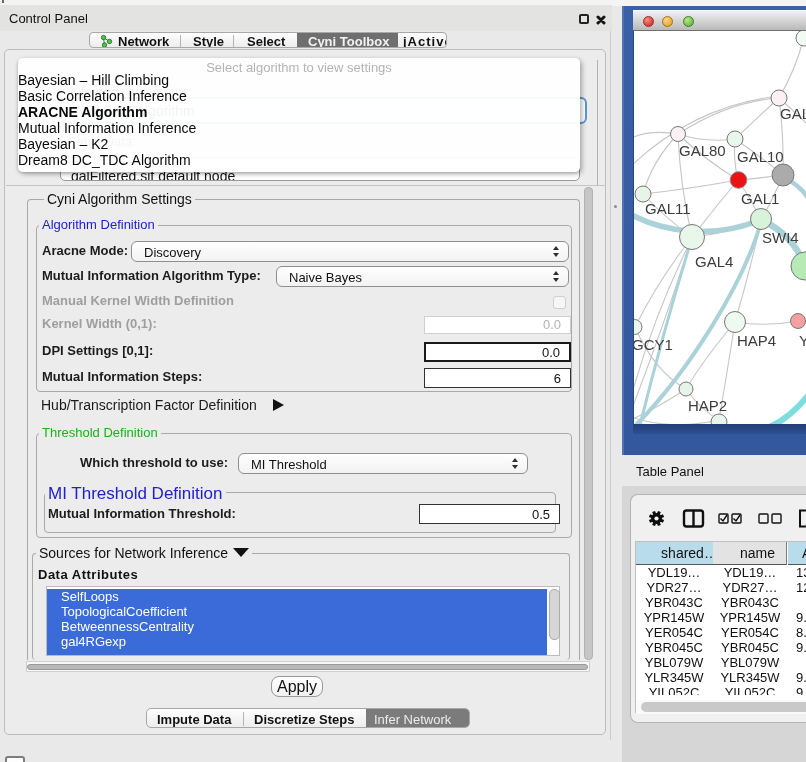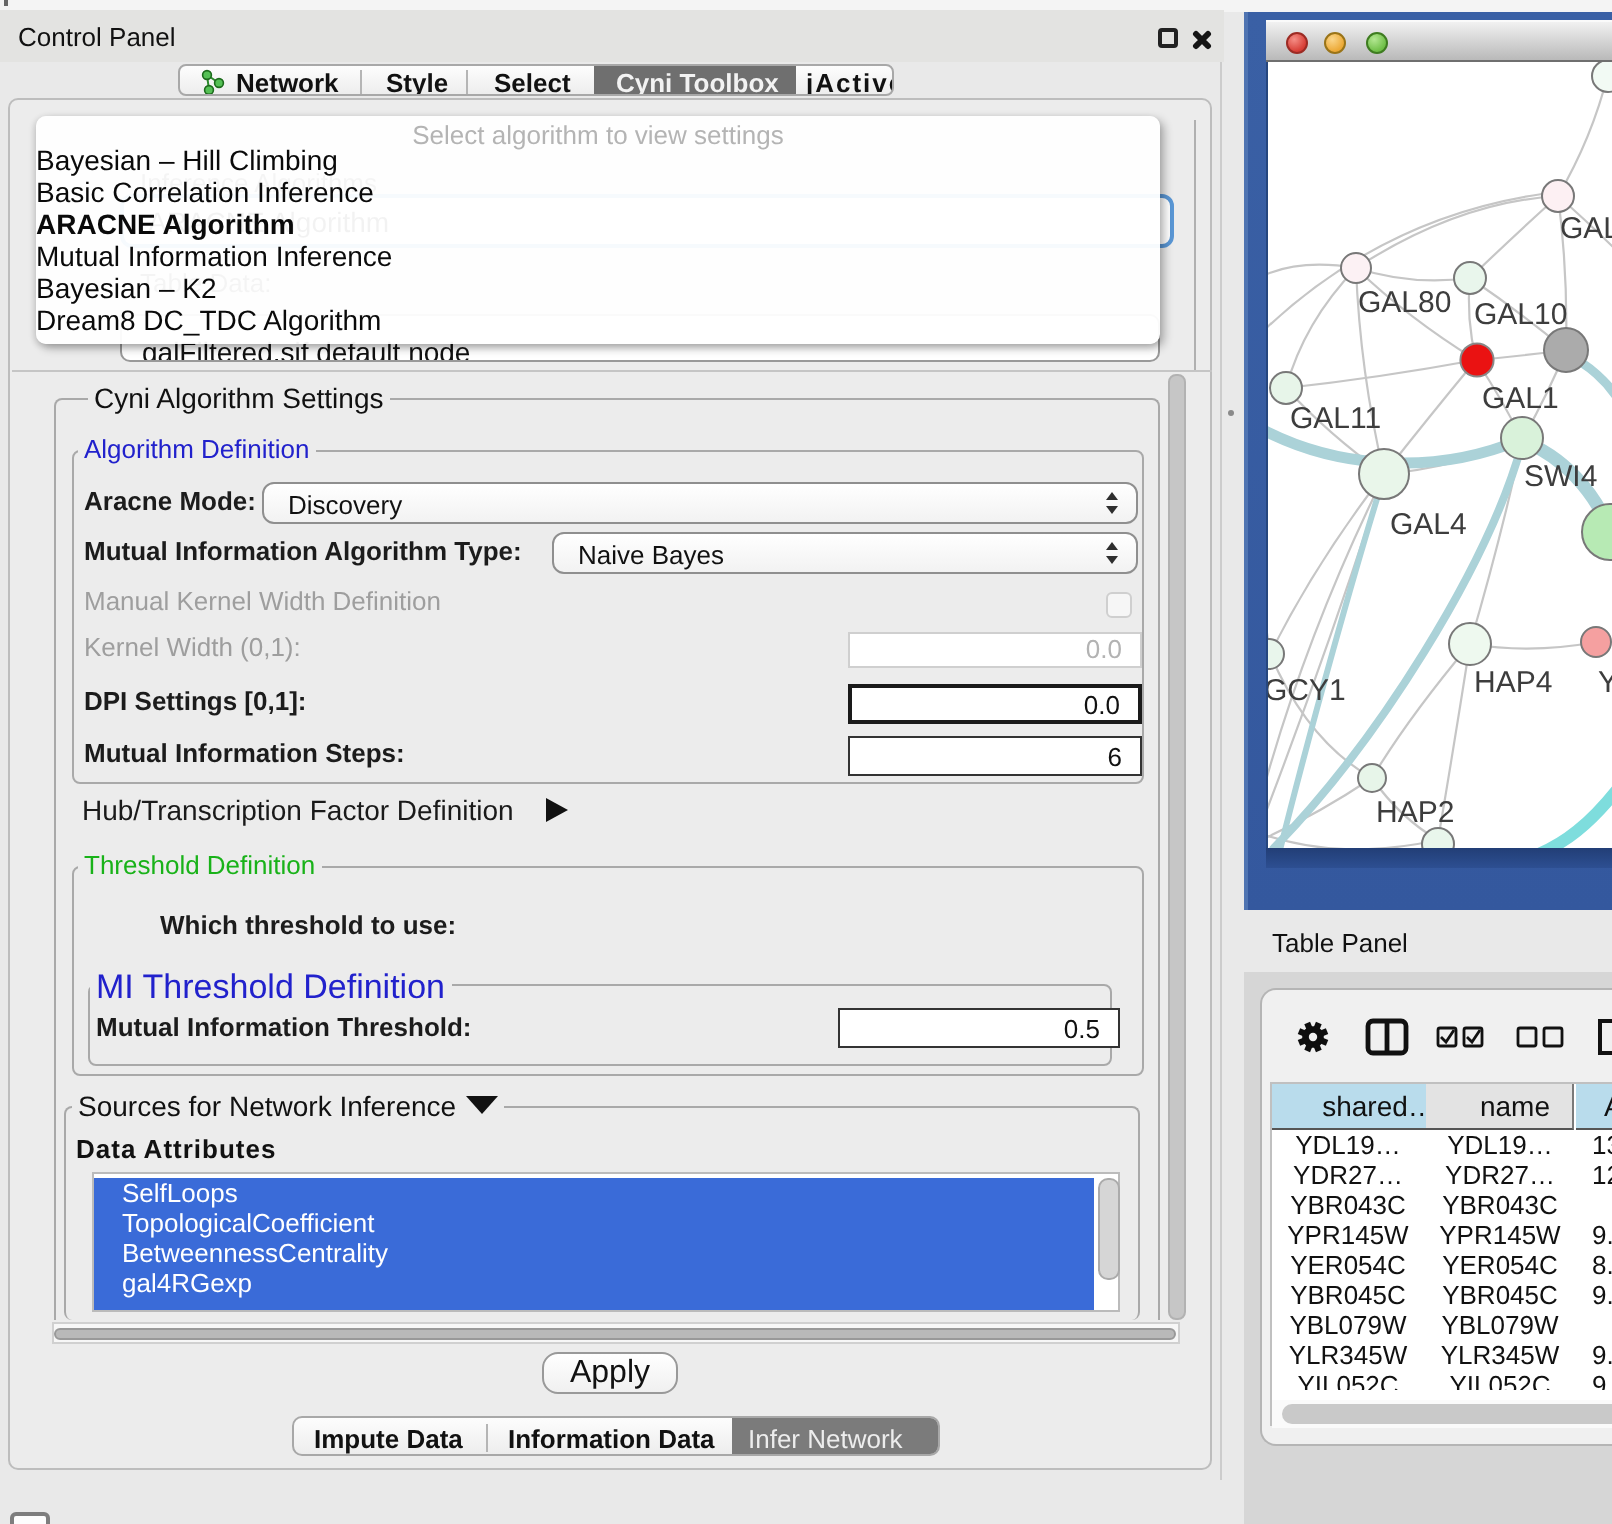--- a/index.html
+++ b/index.html
@@ -1,20 +1,20 @@
 <!DOCTYPE html>
 <html><head>
 <meta charset="utf-8">
 <style>
 * { margin:0; padding:0; box-sizing:border-box; }
 html,body { width:806px; height:762px; overflow:hidden; }
 body { font-family:"Liberation Sans", sans-serif; background:#ececec; position:relative; }
 .abs { position:absolute; }
 .lbl { position:absolute; font-size:13px; font-weight:bold; color:#1c1c1c; white-space:nowrap; }
-.lblgray { position:absolute; font-size:13px; font-weight:normal; color:#9e9e9e; white-space:nowrap; }
+.lblgray { position:absolute; font-size:13px; font-weight:bold; color:#9e9e9e; white-space:nowrap; }
 .combo { position:absolute; background:linear-gradient(#ffffff,#f2f2f2); border:1px solid #8f8f8f; border-radius:6px; font-size:13px; color:#111; }
 .combo .ctext { position:absolute; left:12px; top:3px; white-space:nowrap; }
 .arrows { position:absolute; right:8px; top:4px; width:8px; }
 .arrows .up { width:0;height:0;border-left:3.5px solid transparent;border-right:3.5px solid transparent;border-bottom:4.5px solid #2e2e2e; margin-bottom:3px; margin-left:0.5px;}
 .arrows .dn { width:0;height:0;border-left:3.5px solid transparent;border-right:3.5px solid transparent;border-top:4.5px solid #2e2e2e; margin-left:0.5px;}
 .field { position:absolute; background:#fff; font-size:13px; text-align:right; padding-right:9px; white-space:nowrap; }
 .gbox { position:absolute; border:1px solid #a9a9a9; border-radius:4px; }
 .gbox .gtitle { position:absolute; top:-9px; left:8px; background:#ececec; padding:0 3px; font-size:14px; color:#111; white-space:nowrap; }
 </style>
 </head>
@@ -95,20 +95,27 @@
   <div class="lbl" style="left:42px;top:369px;">Mutual Information Steps:</div>
   <div class="field" style="left:424px;top:368px;width:147px;height:20px;border:1px solid #333;color:#111;line-height:19px;">6</div>
 
   <div class="abs" style="left:41px;top:397px;font-size:14px;color:#1a1a1a;white-space:nowrap;">Hub/Transcription Factor Definition</div>
   <div class="abs" style="left:273px;top:399px;width:0;height:0;border-top:6.5px solid transparent;border-bottom:6.5px solid transparent;border-left:11px solid #111;"></div>
 
   <div class="gbox" style="left:36px;top:433px;width:536px;height:105px;">
     <div class="gtitle" style="left:2px;color:#19b219;font-size:13px;">Threshold Definition</div>
   </div>
   <div class="lbl" style="left:80px;top:455px;">Which threshold to use:</div>
+  <div class="combo" style="left:238px;top:453px;width:290px;height:21px;">
+    <div class="ctext">MI Threshold</div>
+    <div class="arrows">
+        <div class="up"></div>
+        <div class="dn"></div>
+      </div>
+  </div>
 
   <div class="gbox" style="left:44px;top:492px;width:512px;height:41px;">
     <div class="gtitle" style="left:0px;color:#2121cc;font-size:17px;">MI Threshold Definition</div>
   </div>
   <div class="lbl" style="left:48px;top:506px;">Mutual Information Threshold:</div>
   <div class="field" style="left:419px;top:504px;width:141px;height:20px;border:1px solid #333;color:#111;line-height:19px;">0.5</div>
 
   <div class="gbox" style="left:32px;top:553px;width:538px;height:107px;border-bottom:none;">
     <div class="gtitle" style="left:3px;font-size:14px;">Sources for Network Inference<span style="display:inline-block;width:0;height:0;border-left:8px solid transparent;border-right:8px solid transparent;border-top:9px solid #111;vertical-align:1px;margin-left:5px;"></span></div>
   </div>
@@ -117,27 +124,27 @@
     <div class="abs" style="left:0;top:2px;width:500px;height:66px;background:#3a6bd8;color:#fff;font-size:13px;line-height:15px;padding-left:14px;">SelfLoops<br>TopologicalCoefficient<br>BetweennessCentrality<br>gal4RGexp</div>
     <div class="abs" style="left:502px;top:2px;width:11px;height:51px;background:#d6d6d6;border:1px solid #ababab;border-radius:5px;"></div>
   </div>
 
   <div class="abs" style="left:26px;top:661px;width:564px;height:11px;background:#f7f7f7;border:1px solid #d0d0d0;">
     <div class="abs" style="left:0px;top:2px;width:561px;height:6px;background:#b9b9b9;border-radius:3px;border:1px solid #999;"></div>
   </div>
 
   <div class="abs" style="left:584px;top:187px;width:9px;height:473px;background:#c6c6c6;border:1px solid #b2b2b2;border-radius:4px;"></div>
 
-  <div class="abs" style="left:271px;top:676px;width:68px;height:21px;background:linear-gradient(#ffffff,#f0f0f0);border:1px solid #999;border-radius:8px;text-align:center;font-size:16px;color:#111;line-height:19px;">Apply</div>
+  <div class="abs" style="left:271px;top:676px;width:52px;height:21px;background:linear-gradient(#ffffff,#f0f0f0);border:1px solid #999;border-radius:8px;text-align:center;font-size:16px;color:#111;line-height:19px;">Apply</div>
 
   <div class="abs" style="left:146px;top:708px;width:324px;height:20px;border:1px solid #a8a8a8;border-radius:5px;background:linear-gradient(#fdfdfd,#ededed);overflow:hidden;">
     <div class="abs" style="left:219px;top:0;width:105px;height:20px;background:#7b7b7b;"></div>
     <div class="abs" style="left:96px;top:3px;width:1px;height:14px;background:#b5b5b5;"></div>
     <div class="abs" style="left:10px;top:3px;font-size:13px;font-weight:bold;color:#111;">Impute Data</div>
-    <div class="abs" style="left:107px;top:3px;font-size:13px;font-weight:bold;color:#111;">Information Data</div>
+    <div class="abs" style="left:107px;top:3px;font-size:13px;font-weight:bold;color:#111;">Discretize Steps</div>
     <div class="abs" style="left:227px;top:3px;font-size:13px;color:#ededed;">Infer Network</div>
   </div>
 
   <div class="abs" style="left:18px;top:58px;width:562px;height:114px;background:rgba(255,255,255,0.95);border-radius:5px;box-shadow:2px 2px 5px rgba(0,0,0,0.3), -1px 1px 3px rgba(0,0,0,0.12);">
     <div class="abs" style="left:0;top:2px;width:562px;text-align:center;font-size:13px;color:#b4b4b4;">Select algorithm to view settings</div>
     <div class="abs" style="left:0px;top:14px;font-size:14px;color:#0a0a0a;line-height:16px;white-space:nowrap;">Bayesian – Hill Climbing<br>Basic Correlation Inference<br><b>ARACNE Algorithm</b><br>Mutual Information Inference<br>Bayesian – K2<br>Dream8 DC_TDC Algorithm</div>
   </div>
 
   <div class="abs" style="left:610px;top:31px;width:1px;height:709px;background:#cccccc;"></div>
 

